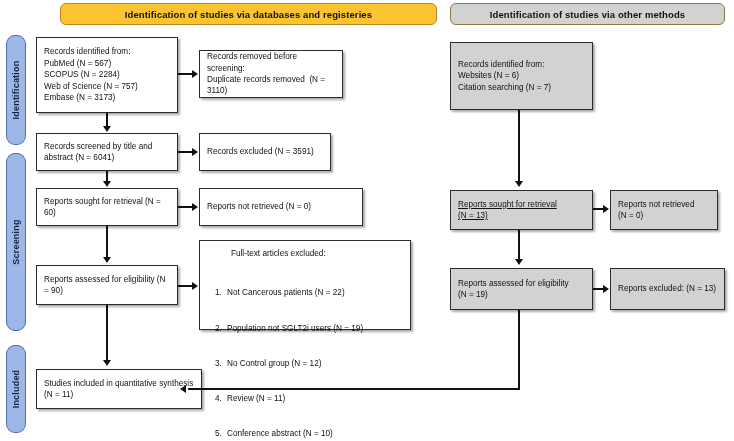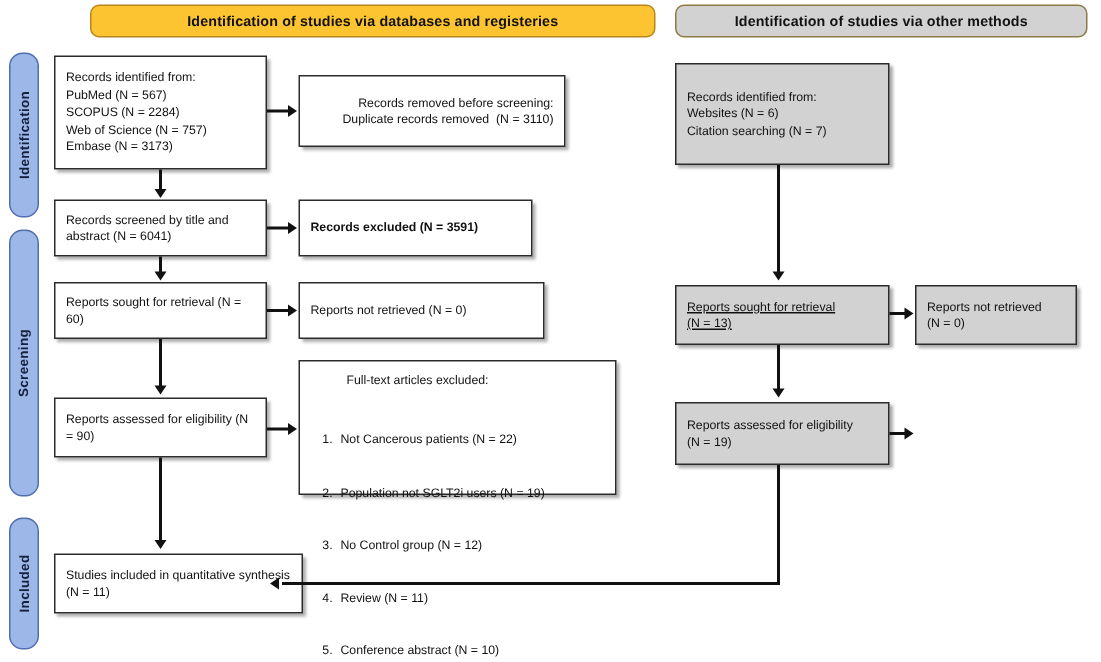--- a/index.html
+++ b/index.html
@@ -104,26 +104,26 @@
   <div class="pill" style="left:6px;top:345px;width:20px;height:88px;">
     <span>Included</span>
   </div>
 
   <div class="box" style="left:36px;top:37px;width:142px;height:76px;">Records identified from:
 PubMed (N = 567)
 SCOPUS (N = 2284)
 Web of Science (N = 757)
 Embase (N = 3173)</div>
 
-  <div class="box" style="left:199px;top:50px;width:178px;height:48px;text-align:right;">Records removed before screening:
+  <div class="box" style="left:199px;top:50px;width:144px;height:48px;">Records removed before screening:
 Duplicate records removed  (N = 3110)</div>
 
   <div class="box" style="left:36px;top:133px;width:142px;height:38px;">Records screened by title and abstract (N = 6041)</div>
 
-  <div class="box" style="left:199px;top:133px;width:156px;height:38px;font-weight:bold;">Records excluded (N = 3591)</div>
+  <div class="box" style="left:199px;top:133px;width:132px;height:38px;">Records excluded (N = 3591)</div>
 
   <div class="box" style="left:36px;top:188px;width:142px;height:38px;">Reports sought for retrieval (N = 60)</div>
 
   <div class="box" style="left:199px;top:188px;width:164px;height:38px;">Reports not retrieved (N = 0)</div>
 
   <div class="box" style="left:36px;top:265px;width:142px;height:40px;">Reports assessed for eligibility (N = 90)</div>
 
   <div class="box list" style="left:199px;top:240px;width:212px;height:90px;">
     <div class="hdr">Full-text articles excluded:</div>
     <ol>
@@ -143,20 +143,21 @@
 
   <div class="box grey" style="left:450px;top:190px;width:143px;height:40px;text-decoration:underline;">Reports sought for retrieval
 (N = 13)</div>
 
   <div class="box grey" style="left:610px;top:190px;width:108px;height:40px;">Reports not retrieved
 (N = 0)</div>
 
   <div class="box grey" style="left:450px;top:268px;width:143px;height:42px;">Reports assessed for eligibility
 (N = 19)</div>
 
+  <div class="box grey" style="left:610px;top:268px;width:115px;height:42px;">Reports excluded: (N = 13)</div>
 
   <div class="ln h" style="left:178px;top:73px;width:15px;"></div>
   <div class="arw r" style="left:192px;top:69.8px;"></div>
 
   <div class="ln v" style="left:106px;top:113px;height:14px;"></div>
   <div class="arw d" style="left:102.8px;top:126px;"></div>
 
   <div class="ln h" style="left:178px;top:151px;width:15px;"></div>
   <div class="arw r" style="left:192px;top:147.8px;"></div>
 

